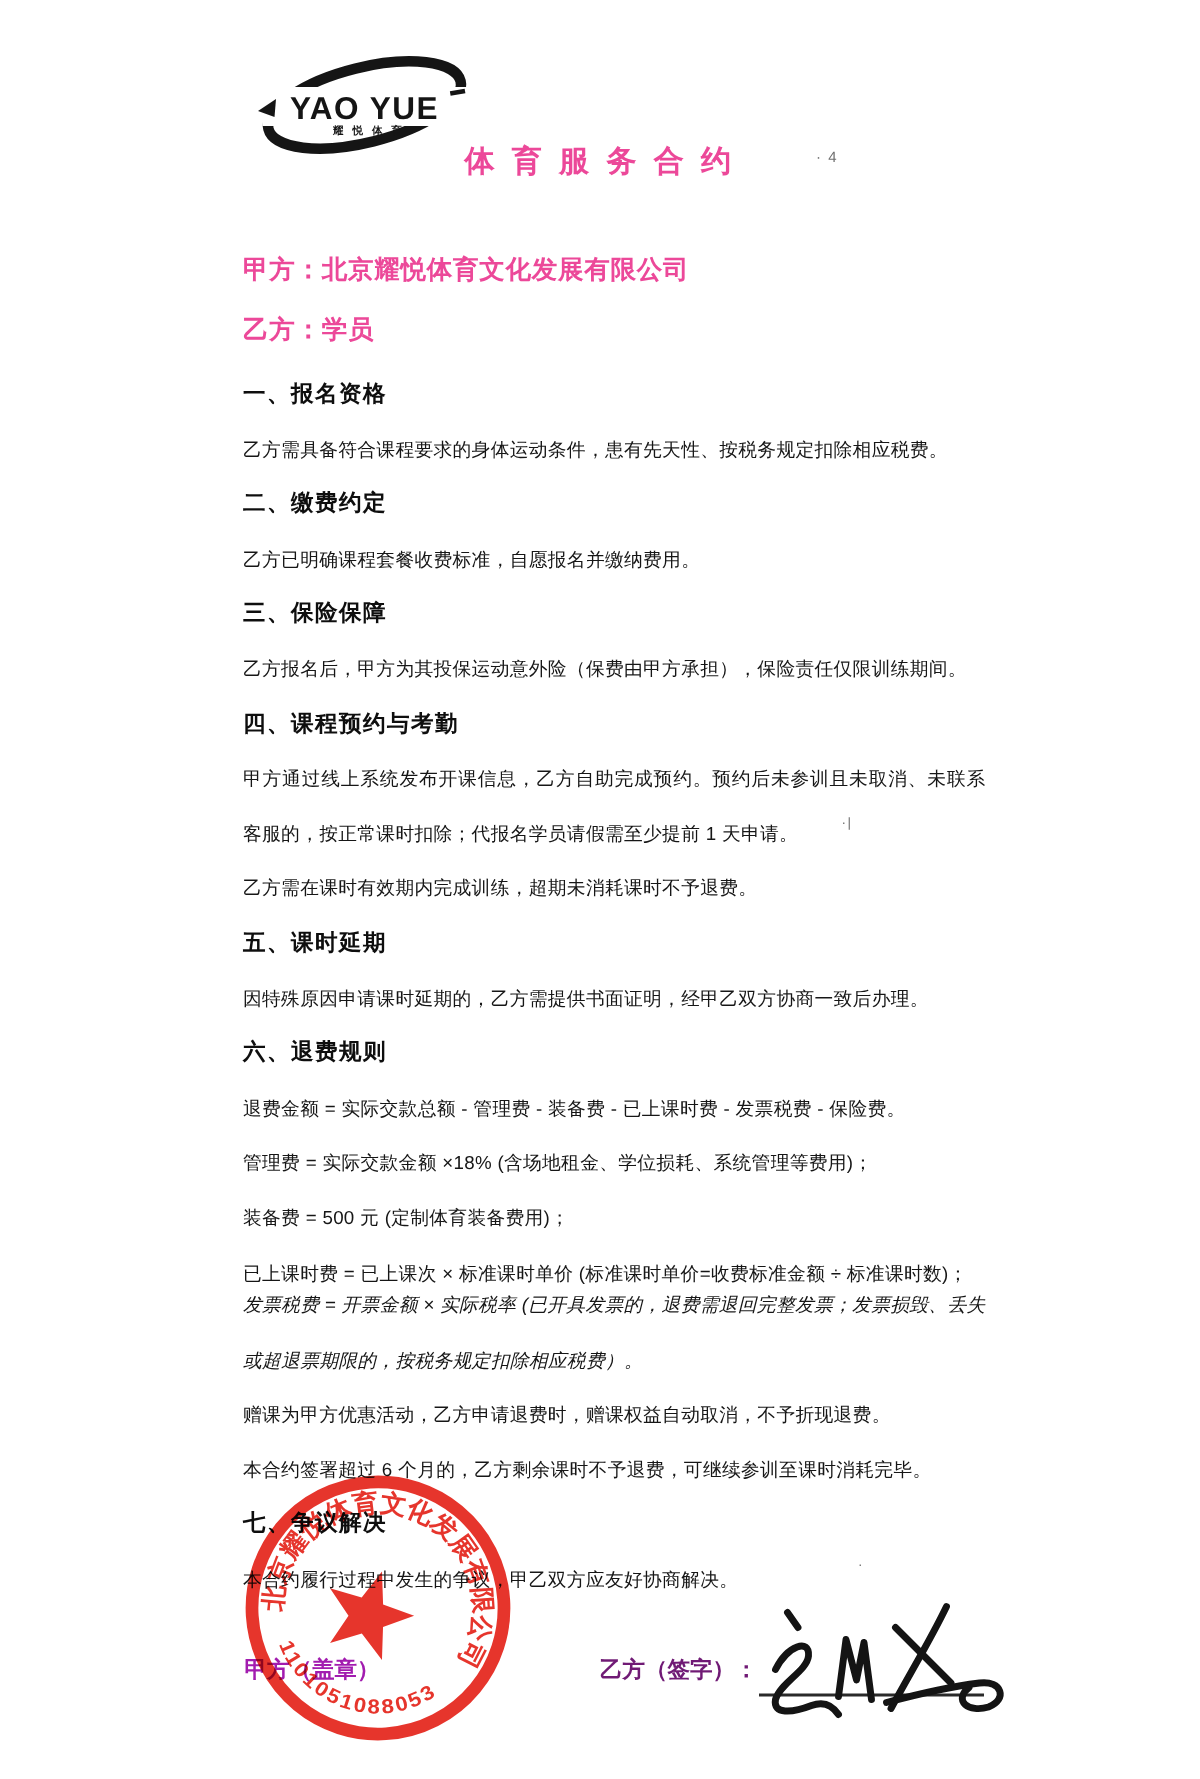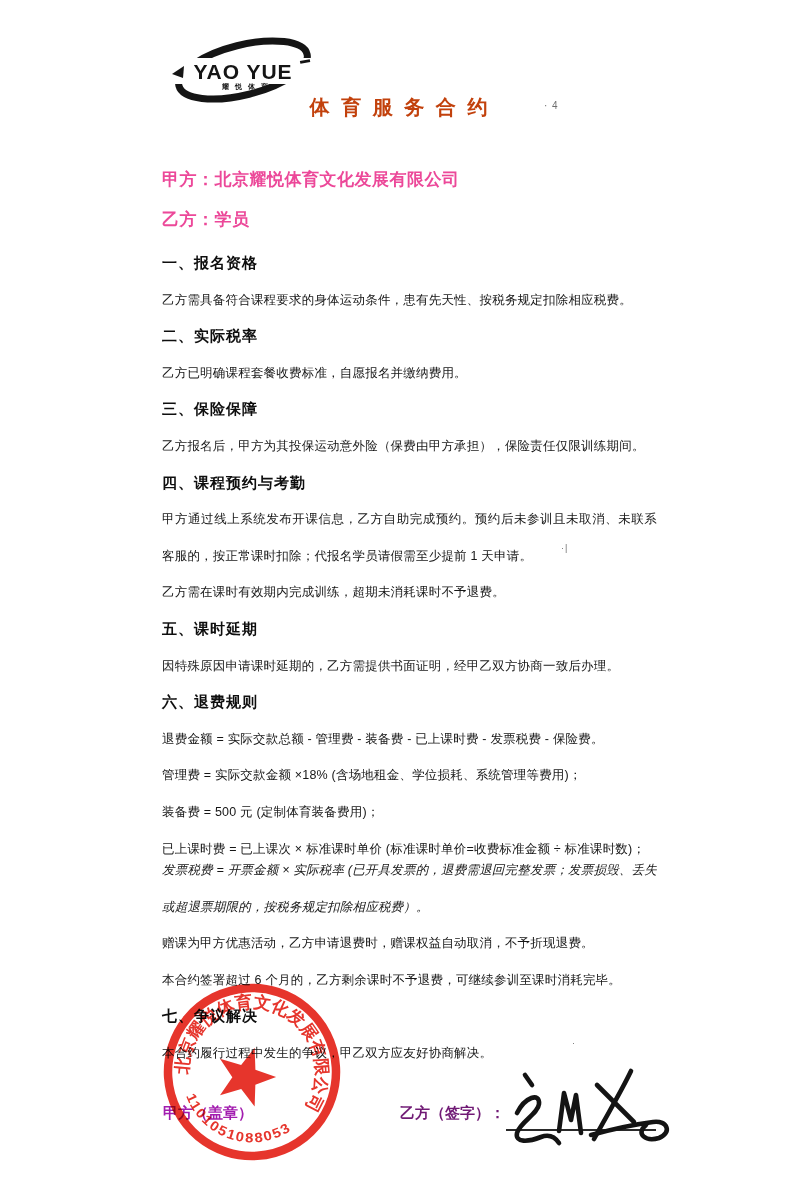--- a/index.html
+++ b/index.html
@@ -7,21 +7,21 @@
     position:relative; width:800px; height:1186px; background:#ffffff;
     font-family:"Liberation Sans","DejaVu Sans",sans-serif;
     color:#1a1a1a; overflow:hidden;
   }
   
   .logo{position:absolute; left:168px; top:30px; width:150px; height:78px;}
   
   .title{
     position:absolute; left:0; right:0; top:94px; margin:0;
     text-align:center; font-size:20px; font-weight:700; letter-spacing:3px;
-    color:#c2410c;
+    color:#ec4899;
   }
   .artifact{position:absolute; font-size:9px; color:#4a4a4a; opacity:.8; letter-spacing:1px;}
   .a0{left:544px; top:100px; font-size:10px;}
   .a1{left:561px; top:543px;}
   .a2{left:572px; top:1038px;}
   
   .content{position:absolute; left:162px; top:160px; width:495px;}
   .party{font-size:17px; font-weight:700; line-height:40px; color:#ec4899; letter-spacing:.5px;}
   #sections{margin-top:5px;}
   #sections h3{
@@ -63,21 +63,21 @@
   <span class="artifact a0">· 4</span>
   <span class="artifact a1">·|</span>
   <span class="artifact a2">·</span>
 
   <div class="content">
     <div class="party"><span>甲方：</span><span>北京耀悦体育文化发展有限公司</span></div>
     <div class="party"><span>乙方：</span><span>学员</span></div>
     <div id="sections">
         <h3>一、报名资格</h3>
         <p>乙方需具备符合课程要求的身体运动条件，患有先天性、按税务规定扣除相应税费。</p>
-        <h3>二、实际税率</h3>
+        <h3>二、缴费约定</h3>
         <p>乙方已明确课程套餐收费标准，自愿报名并缴纳费用。</p>
         <h3>三、保险保障</h3>
         <p>乙方报名后，甲方为其投保运动意外险（保费由甲方承担），保险责任仅限训练期间。</p>
         <h3>四、课程预约与考勤</h3>
         <p>甲方通过线上系统发布开课信息，乙方自助完成预约。预约后未参训且未取消、未联系客服的，按正常课时扣除；代报名学员请假需至少提前 1 天申请。</p>
         <p>乙方需在课时有效期内完成训练，超期未消耗课时不予退费。</p>
         <h3>五、课时延期</h3>
         <p>因特殊原因申请课时延期的，乙方需提供书面证明，经甲乙双方协商一致后办理。</p>
         <h3>六、退费规则</h3>
         <p class="nowrap">退费金额 = 实际交款总额 - 管理费 - 装备费 - 已上课时费 - 发票税费 - 保险费。</p>

